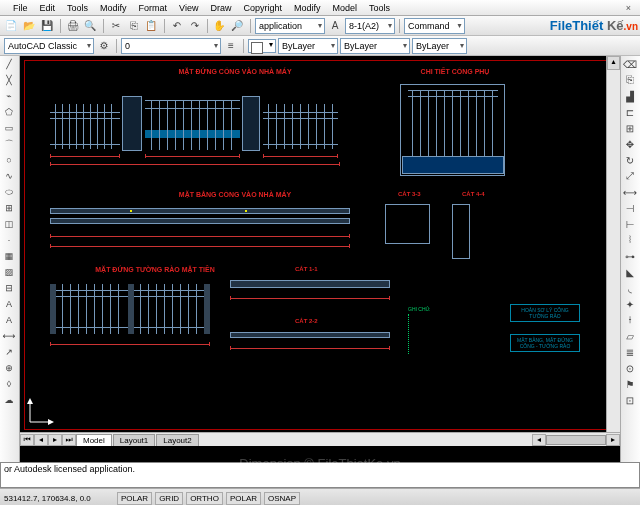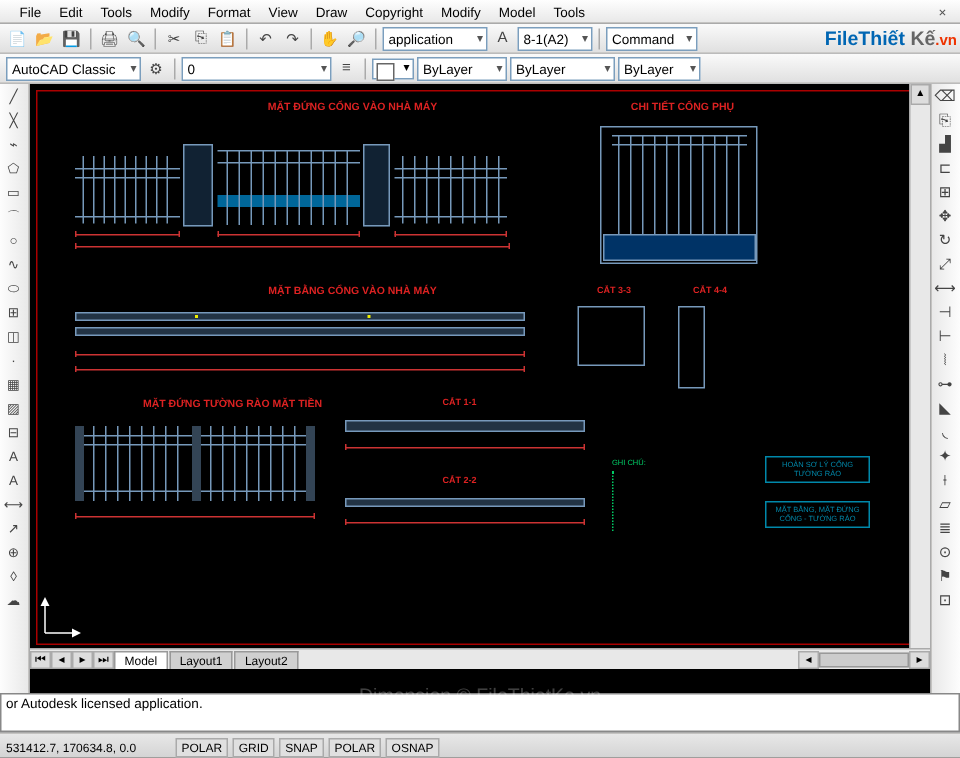--- a/index.html
+++ b/index.html
@@ -324,18 +324,18 @@
 </div>
 
 <div class="cmdline">
 <div>or Autodesk licensed application.</div>
 </div>
 
 <div class="status">
 <span class="coord">531412.7, 170634.8, 0.0</span>
 <span class="toggle">POLAR</span>
 <span class="toggle">GRID</span>
-<span class="toggle">SNAP</span>
+<span class="toggle">ORTHO</span>
 <span class="toggle">POLAR</span>
 <span class="toggle">OSNAP</span>
 </div>
 
 <div class="watermark">Dimension © FileThietKe.vn</div>
 
 </body></html>

